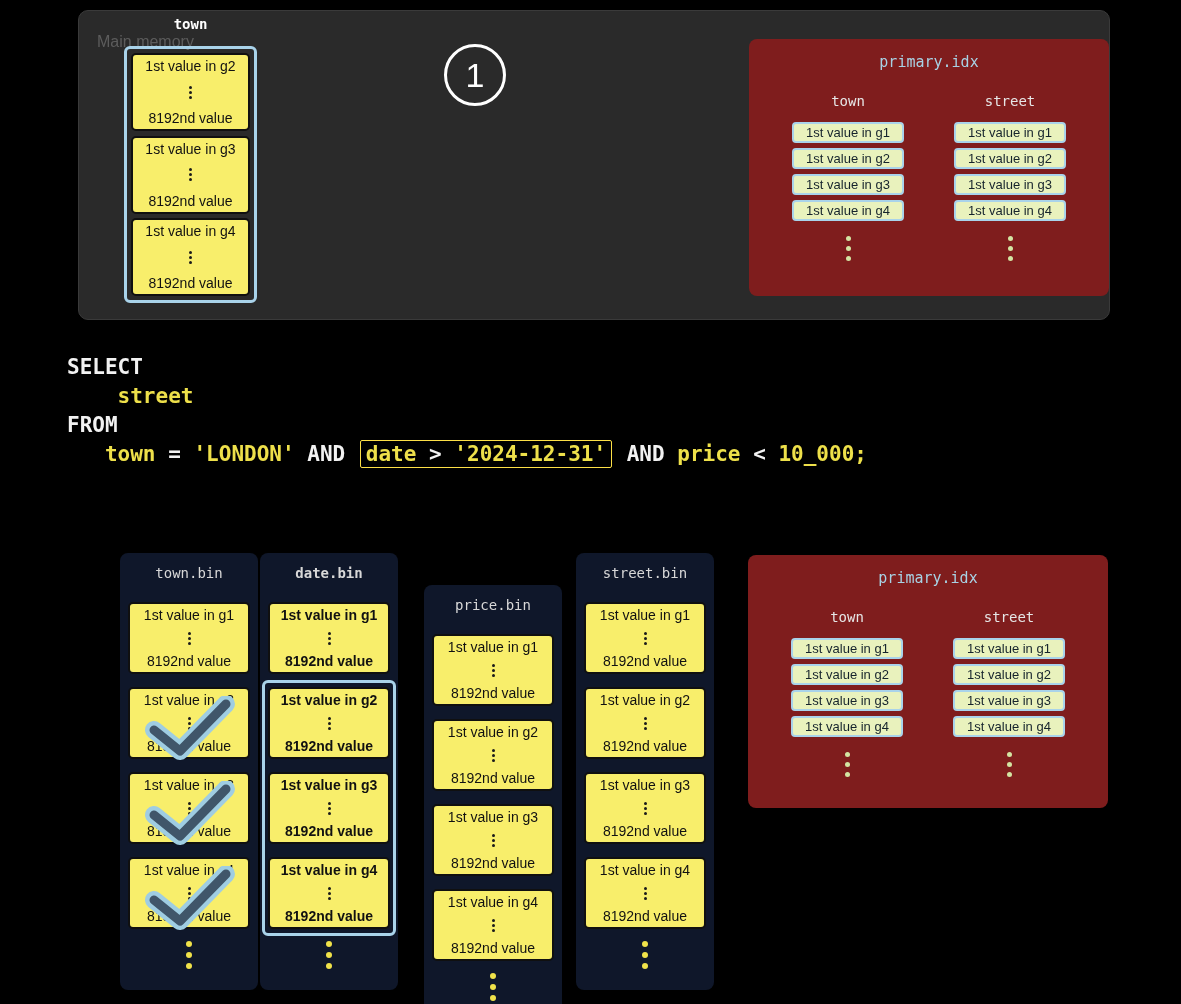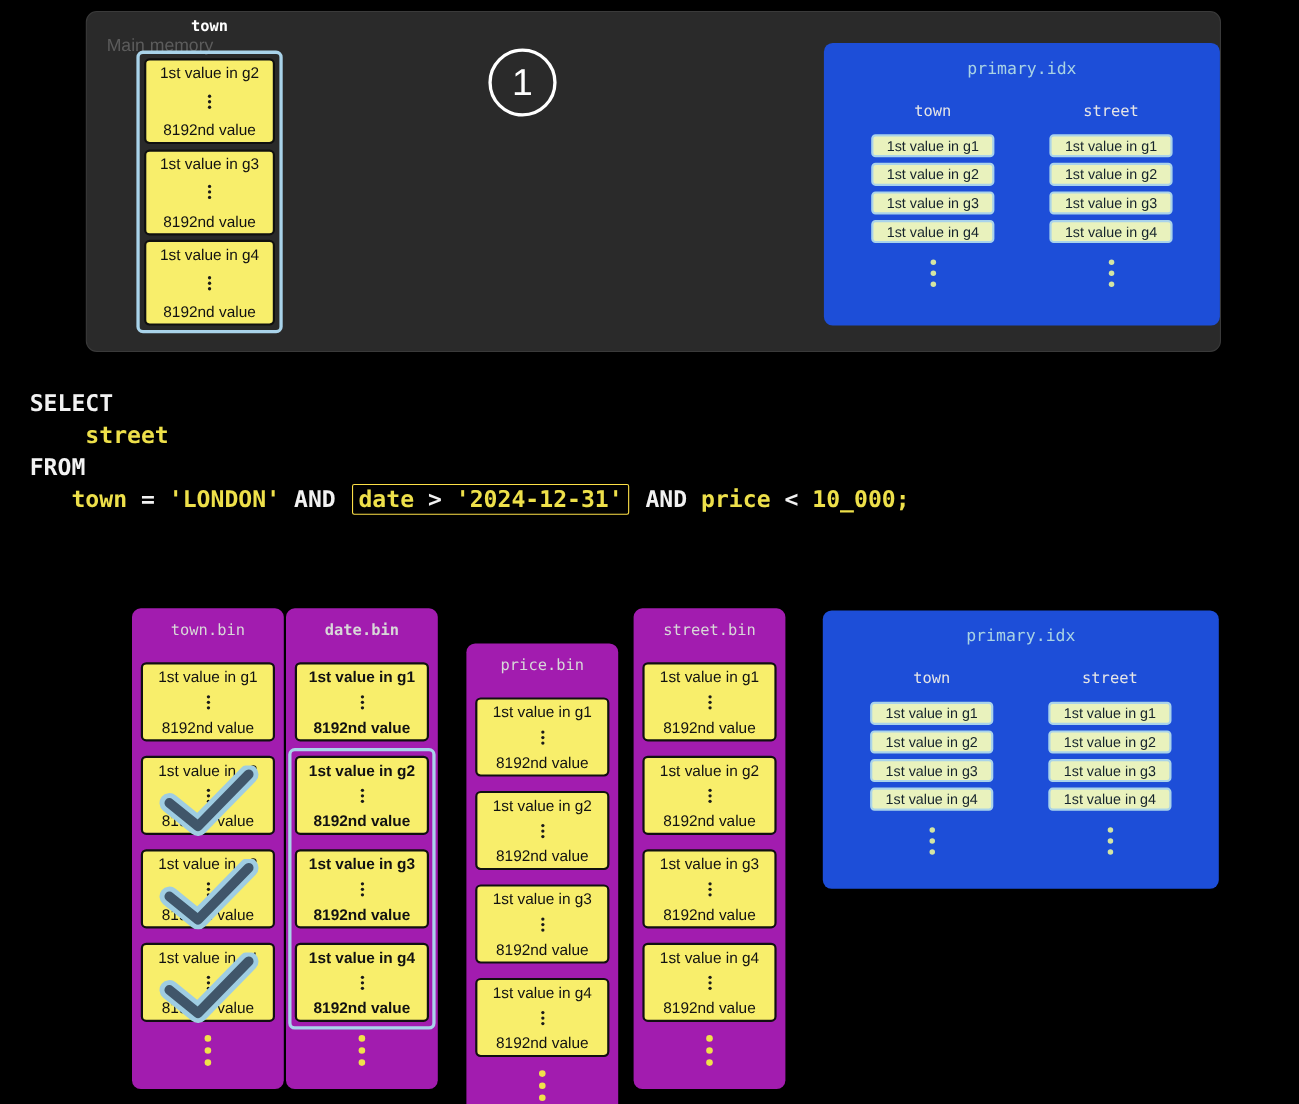--- a/index.html
+++ b/index.html
@@ -23,43 +23,43 @@
   
   .granule{background:#f8ee6b;border:2px solid #101010;border-radius:5px;box-sizing:border-box;
            display:flex;flex-direction:column;align-items:center;justify-content:space-between;
            padding:3px 2px;font-size:14px;color:#111;width:100%;}
   .mm-frame .granule{height:78px;}
   .bin-blocks .granule{height:72px;}
   .g-dots{display:flex;flex-direction:column;gap:2px;}
   .gdot{width:3px;height:3px;border-radius:50%;background:#1a1a1a;display:block;}
 
   
-  .index-box{position:absolute;width:360px;background:#1d4ed8;border-radius:8px;box-sizing:border-box;}
+  .index-box{position:absolute;width:360px;background:#7f1d1d;border-radius:8px;box-sizing:border-box;}
   #idx-top{left:670px;top:28px;height:257px;}
   #idx-bottom{left:748px;top:555px;height:253px;}
   .idx-title{text-align:center;padding-top:14px;font-family:"DejaVu Sans Mono",monospace;
              font-size:15px;color:#a8d2e4;}
   .idx-cols{display:flex;justify-content:center;gap:42px;margin-top:22px;}
   .idx-col{width:120px;display:flex;flex-direction:column;align-items:center;}
   .idx-col-header{font-family:"DejaVu Sans Mono",monospace;font-size:14px;color:#e6e6e6;margin-bottom:13px;}
   .idx-entry{width:112px;text-align:center;background:#e9f2bd;border:2px solid #a9d3ea;border-radius:4px;
              font-size:13px;color:#15232c;padding:1px 0;margin-bottom:5px;box-sizing:border-box;}
   .idx-dots{display:flex;flex-direction:column;gap:5px;margin-top:10px;align-items:center;}
   .idot{width:5px;height:5px;border-radius:50%;background:#d4e5a3;display:block;}
 
   
   #sql-block{position:absolute;left:27px;top:353px;font-family:"DejaVu Sans Mono",monospace;
              font-size:21px;line-height:29px;font-weight:bold;}
-  .sql-line{white-space:pre;height:29px;}
+  .sql-line{white-space:pre;height:29px;margin-left:40px;}
   .sql-kw{color:#f2f2f2;}
   .sql-val{color:#eee04a;}
   .sql-box{border:1px solid #fde047;padding:1px 5px;margin:0 2px;border-radius:2px;}
 
   
-  .bin-box{position:absolute;top:553px;width:138px;height:437px;background:#a21caf;border-radius:8px;}
+  .bin-box{position:absolute;top:553px;width:138px;height:437px;background:#0f172a;border-radius:8px;}
   .bin-title{position:absolute;top:12px;left:0;right:0;text-align:center;
              font-family:"DejaVu Sans Mono",monospace;font-size:14px;color:#d8d8d8;}
   .bin-blocks{position:absolute;top:49px;left:8px;width:122px;display:flex;flex-direction:column;gap:13px;}
   .bin-dots{position:absolute;top:388px;left:0;right:0;display:flex;flex-direction:column;
             gap:5px;align-items:center;}
   .bdot{width:6px;height:6px;border-radius:50%;background:#f0e24a;display:block;}
   .bin-highlight{position:absolute;left:2px;top:127px;width:134px;height:256px;border:3px solid #a9d3ea;
                  border-radius:6px;box-sizing:border-box;z-index:4;pointer-events:none;}
   .check-overlay{position:absolute;left:22px;width:94px;height:64px;z-index:5;pointer-events:none;}
 </style>

